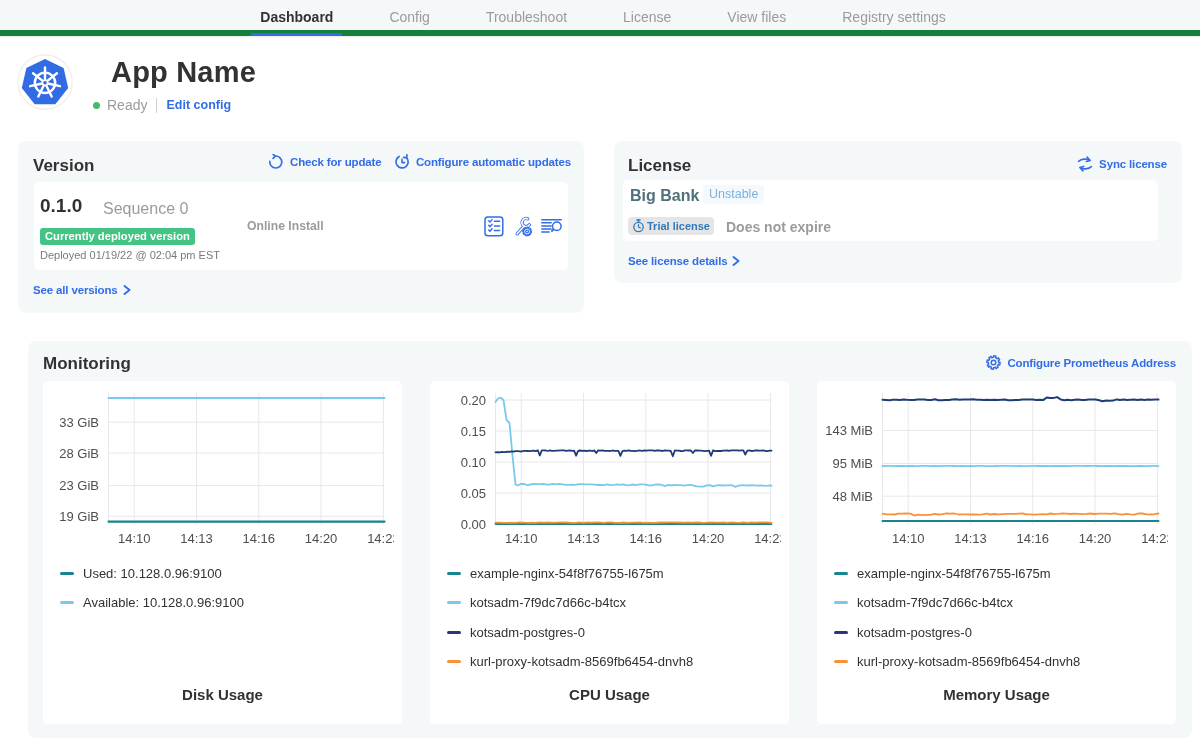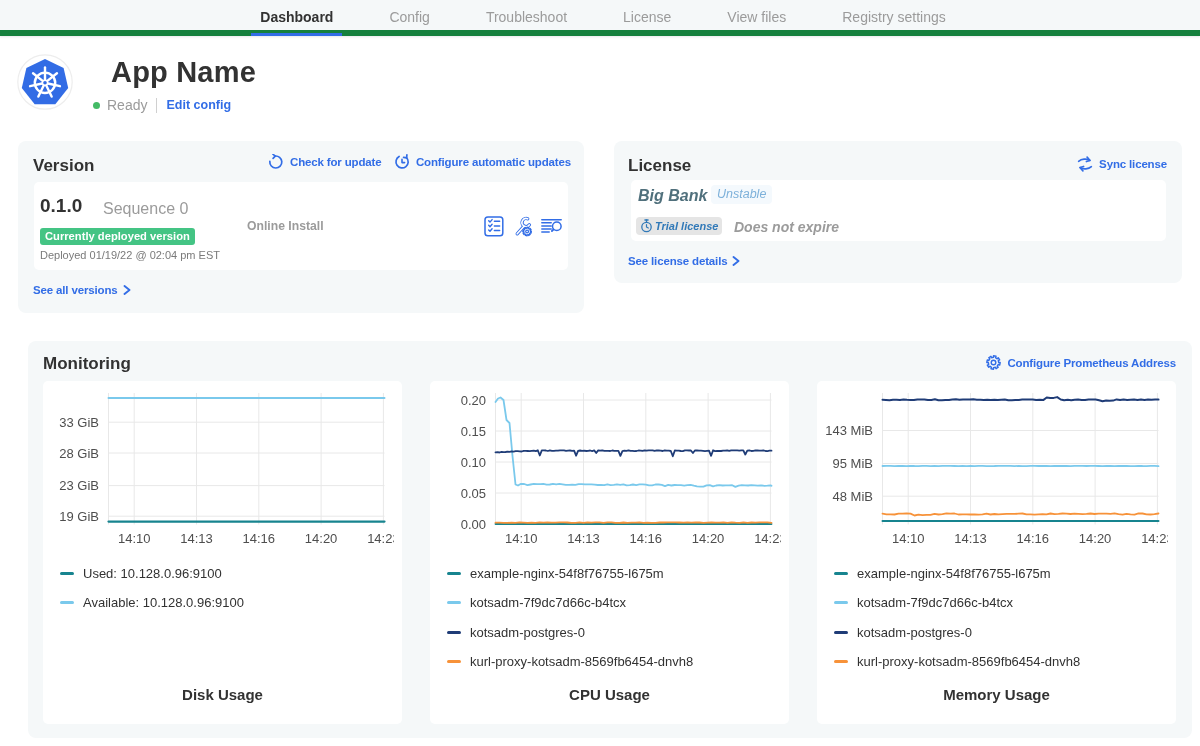--- a/index.html
+++ b/index.html
@@ -28,21 +28,21 @@
 .hlink svg { margin-right:6px; }
 
 #vbox { left:16px; top:41px; width:534px; height:88px; }
 .vnum { position:absolute; left:6px; top:11px; font-size:19px; line-height:25px; font-weight:700; color:#323232; }
 .vseq { position:absolute; left:69px; top:18px; font-size:16px; color:#9b9b9b; }
 .vbadge { position:absolute; left:6px; top:46px; height:17px; line-height:17px; background:#44c484; color:#fff; font-size:11.2px; font-weight:700; border-radius:3px; padding:0 5px; }
 .vdeployed { position:absolute; left:6px; top:67px; font-size:11px; font-weight:400; color:#7a7a7a; }
 .vonline { position:absolute; left:213px; top:37px; font-size:12.2px; font-weight:700; color:#9b9b9b; }
 .vicons { position:absolute; right:6px; top:33px; display:flex; align-items:center; gap:9px; }
 
-#lbox { left:17px; top:39px; width:535px; height:61px;font-style:italic; }
+#lbox { left:9px; top:39px; width:535px; height:61px; }
 .lname { position:absolute; left:7px; top:7px; font-size:16px; font-weight:700; color:#50707c; }
 .lchan { position:absolute; left:80px; top:5px; height:19px; line-height:19px; padding:0 6px; background:#f4f9fd; border-radius:4px; color:#7eb1da; font-size:12.5px; }
 .ltrial { position:absolute; left:5px; top:37px; height:18px; background:#e5e5e5; border-radius:4px; color:#3179b8; font-size:11px; font-weight:700; display:flex; align-items:center; padding:0 4px; }
 .ltrial svg { margin-right:2px; }
 .lexpire { position:absolute; left:103px; top:39px; font-size:14px; font-weight:600; color:#9b9b9b; }
 
 .chartcard { position:absolute; top:40px; width:359px; height:343px; background:#fff; border-radius:5px; }
 .plot { position:absolute; left:0; top:0; }
 .leg { position:absolute; left:17px; height:14px; display:flex; align-items:center; }
 .dash { width:14px; height:3px; border-radius:2px; }

